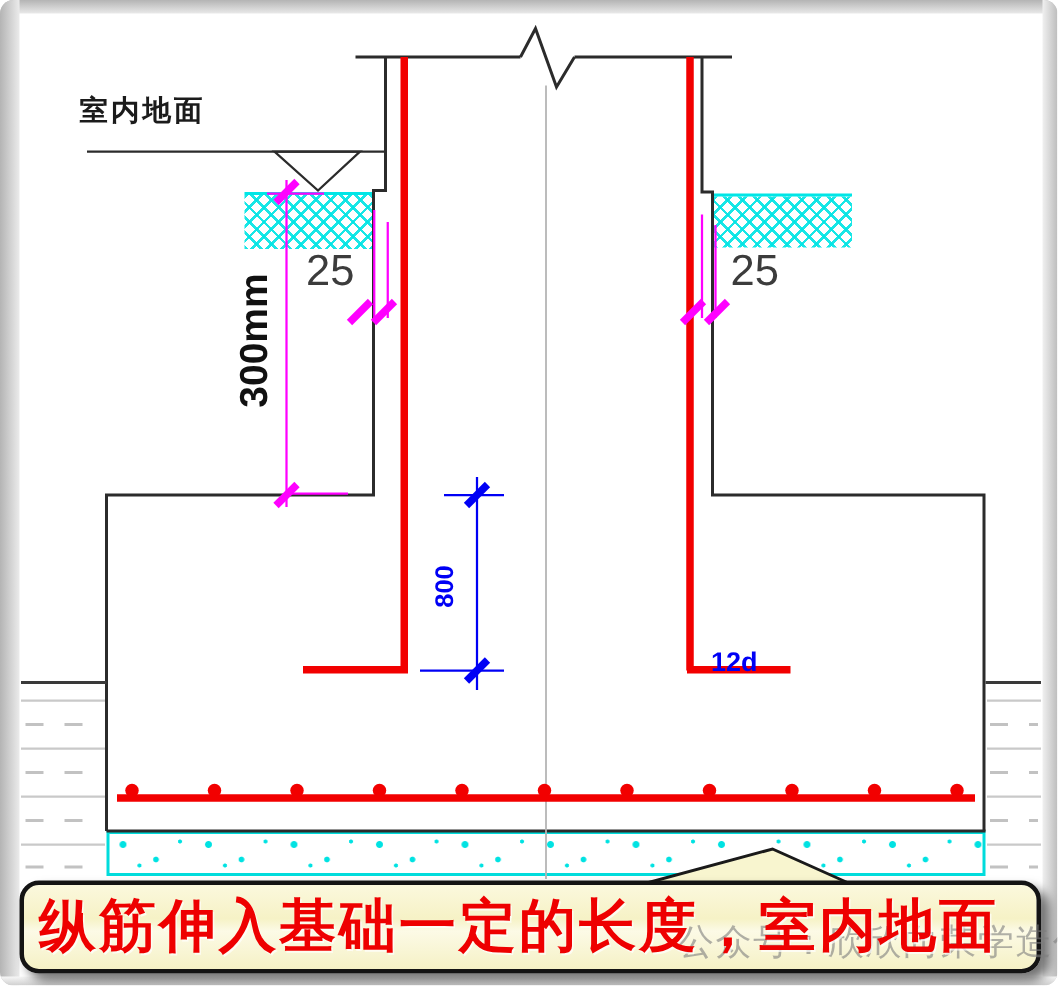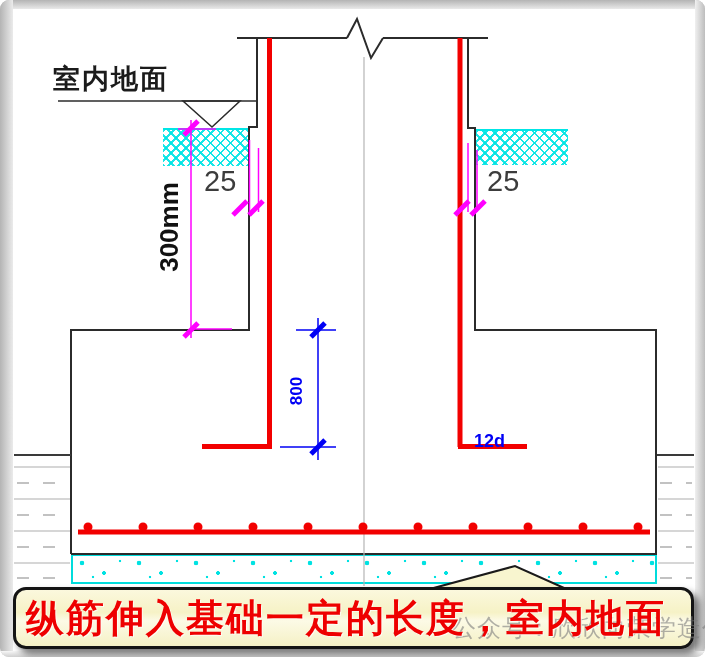--- a/index.html
+++ b/index.html
@@ -51,21 +51,21 @@
   .cushion{position:absolute;left:71px;top:554px;width:586px;height:30px;
     border:2px solid #00dcdc;background-color:#ffffff;box-sizing:border-box;
     background-image:
       radial-gradient(circle at 9px 7px, #00e2e2 2px, transparent 2.6px),
       radial-gradient(circle at 31px 17px, #00e2e2 1.6px, transparent 2.2px),
       radial-gradient(circle at 47px 5px, #00e2e2 1.1px, transparent 1.6px),
       radial-gradient(circle at 20px 21px, #00e2e2 1.1px, transparent 1.6px);
     background-size:57px 26px;}
 
   .t{position:absolute;white-space:nowrap;}
-  .floor-label{left:53px;top:61px;font-size:27px;font-weight:600;color:#1b1b1b;letter-spacing:2px;text-align:right;}
+  .floor-label{left:53px;top:61px;font-size:19px;font-weight:600;color:#1b1b1b;letter-spacing:2px;text-align:right;}
   .dim-25{font-size:29px;color:#3c3c3c;}
   .dim-25-left{left:204px;top:165px;}
   .dim-25-right{left:487px;top:165px;}
   .dim-300{left:116px;top:213px;width:104px;height:28px;text-align:center;
     transform:rotate(-90deg);font-size:26px;font-weight:700;color:#111;}
   .dim-800{left:259px;top:379px;width:80px;height:24px;text-align:center;
     transform:rotate(-90deg);font-size:17px;font-weight:700;color:var(--dim-blue);}
   .dim-12d{left:474px;top:419px;font-size:18px;font-weight:700;color:var(--dim-blue);margin-top:12px;}
 
   .banner{position:absolute;left:13px;top:587px;width:681px;height:62px;box-sizing:border-box;

